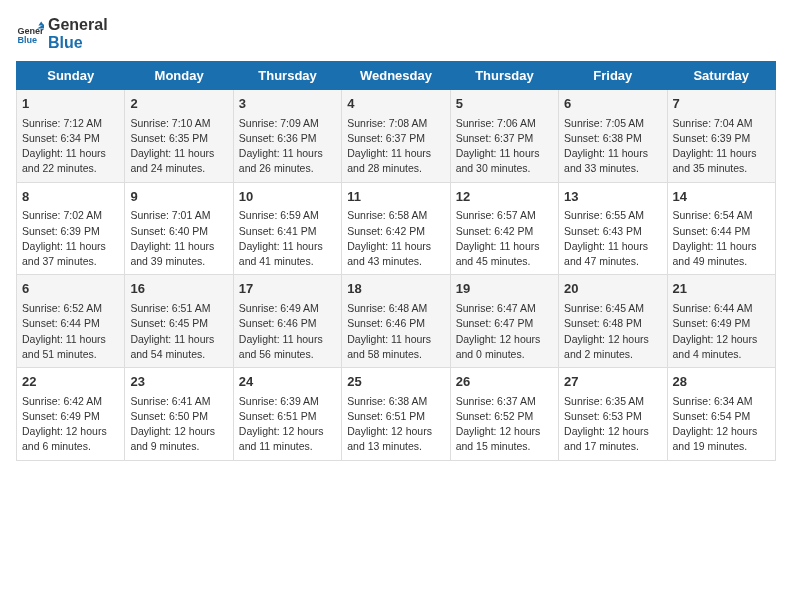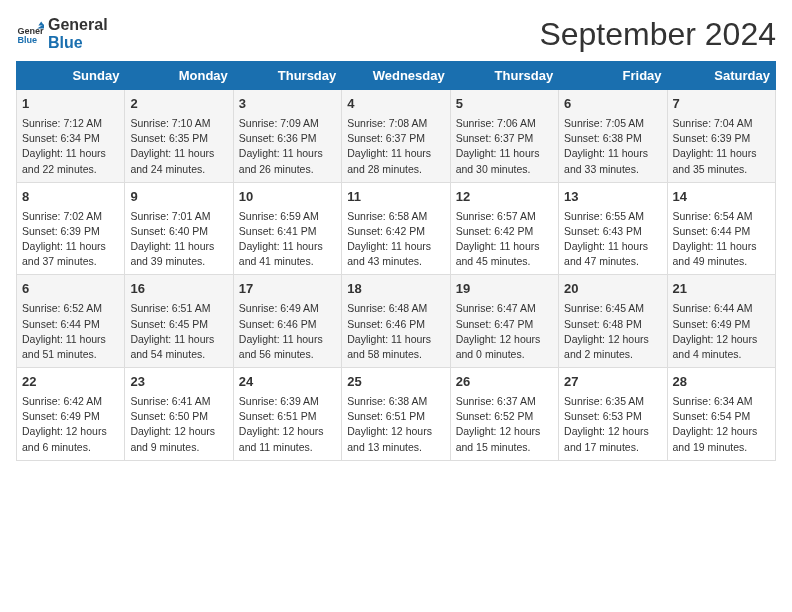--- a/index.html
+++ b/index.html
@@ -38,21 +38,21 @@
       color: #555;
     }
     table {
       width: 100%;
       border-collapse: collapse;
       font-size: 10.5px;
     }
     thead tr th {
       background: #1a6faf;
       color: #fff;
-      text-align: right;
+      text-align: center;
       padding: 6px 5px;
       font-size: 13px;
       font-weight: bold;
       border: 1px solid #1a6faf;
     }
     tbody tr td {
       vertical-align: top;
       padding: 5px 5px;
       border: 1px solid #ddd;
       width: calc(100% / 7);
@@ -85,21 +85,20 @@
       <text x="2" y="33" font-size="13" font-weight="bold" fill="#1a6faf">Blue</text>
       <polygon points="32,8 40,8 36,2" fill="#1a6faf"></polygon>
       <polygon points="30,12 40,12 40,6" fill="#1a6faf"></polygon>
     </svg>
     <div style="line-height:1.15;">
       <div style="font-size:16px;font-weight:bold;color:#333;">General</div>
       <div style="font-size:16px;font-weight:bold;color:#1a6faf;">Blue</div>
     </div>
   </div>
   <div class="title-block">
-    <div class="month-title">September 2024</div>
   </div>
 </div>
 
 <table>
   <thead>
     <tr>
       <th>Sunday</th>
       <th>Monday</th>
       <th>Thursday</th>
       <th>Wednesday</th>

